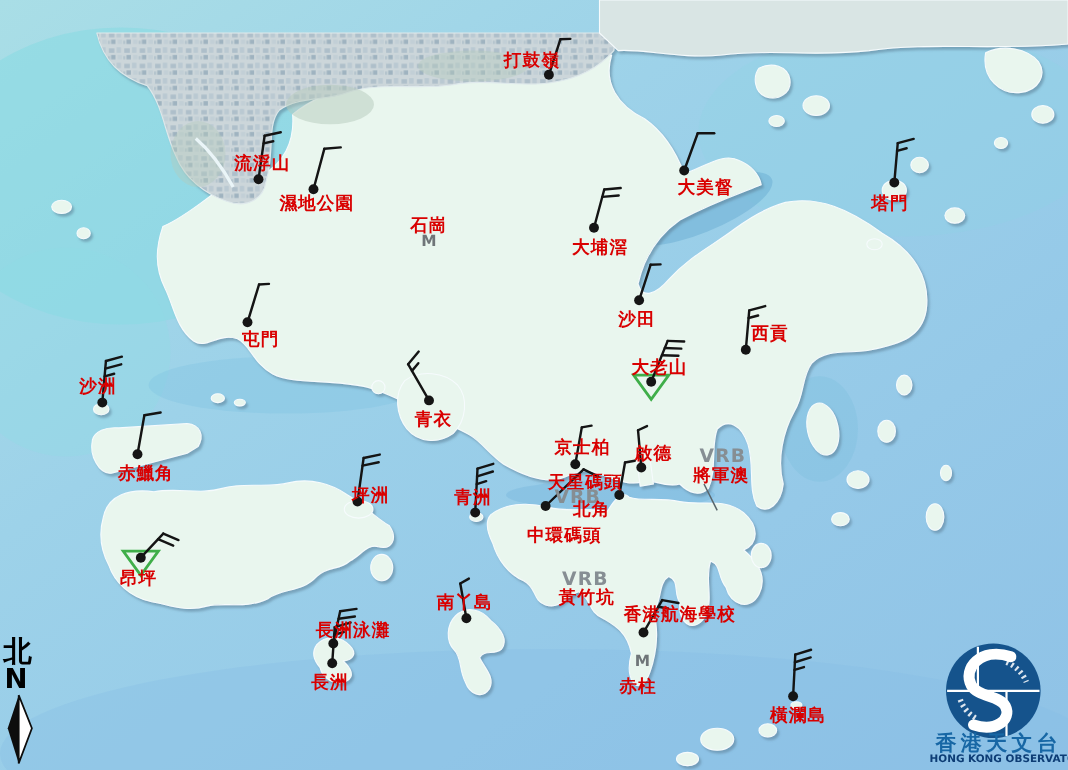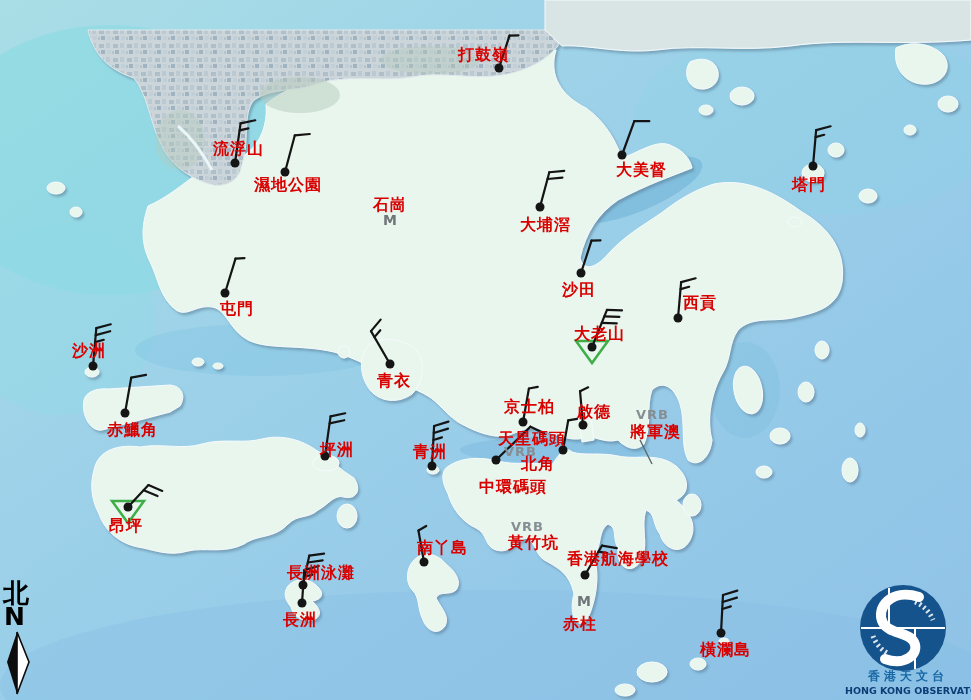--- a/index.html
+++ b/index.html
@@ -2,33 +2,33 @@
 <html><head>
 <meta charset="utf-8">
 <style>
   html,body{margin:0;padding:0;background:#dfe8ee;}
   #app{position:relative;width:971px;height:700px;overflow:hidden;
        font-family:"DejaVu Sans",sans-serif;}
   #map-base,#stations-layer{position:absolute;left:0;top:0;}
   #labels-layer{position:absolute;left:0;top:0;width:971px;height:700px;pointer-events:none;}
   .station-label{position:absolute;color:#d90000;font-weight:bold;font-size:16px;
        letter-spacing:1px;white-space:nowrap;line-height:18px;}
-  .marker{position:absolute;font-weight:bold;font-size:13px;letter-spacing:1px;
+  .marker{position:absolute;font-weight:bold;font-size:17px;letter-spacing:1px;
        color:#868e93;line-height:14px;}
   .marker.m{color:#6f7578;font-size:14px;}
   #title-bar{position:absolute;left:0;top:0;width:545px;height:30px;background:#ffffff;
        color:#000;font-family:"DejaVu Serif","Liberation Serif",serif;font-size:19px;
        line-height:30px;padding-left:5px;box-sizing:border-box;white-space:nowrap;}
   #compass{position:absolute;left:0;top:580px;width:44px;height:120px;color:#000;}
   #compass .hanzi{position:absolute;left:3px;top:0px;font-size:26px;font-weight:bold;line-height:26px;}
   #compass .letter{position:absolute;left:4px;top:24px;font-size:25px;font-weight:bold;line-height:26px;}
   #compass svg{position:absolute;left:0;top:50px;}
   #logo{position:absolute;left:845px;top:582px;width:126px;height:118px;text-align:center;}
   #logo .zh{position:absolute;left:0;top:86px;width:126px;color:#1767a5;font-weight:bold;
-       font-size:12px;letter-spacing:4px;line-height:16px;}
+       font-size:19px;letter-spacing:4px;line-height:16px;}
   #logo .en{position:absolute;left:0;top:103px;width:126px;color:#0d3d75;font-weight:bold;
        font-size:9.5px;letter-spacing:0px;line-height:11px;white-space:nowrap;}
 </style>
 </head>
 <body>
 
 <div id="app">
 
   <svg id="map-base" width="971" height="700">
     <defs>
@@ -350,21 +350,21 @@
       <div class="station-label" style="left: 577px; top: 403px;">啟德</div>
       <div class="station-label" style="left: 498px; top: 430px;">天星碼頭</div>
       <div class="marker" style="left: 504px; top: 445px;">VRB</div>
       <div class="station-label" style="left: 479px; top: 478px; text-align: center;">中環碼頭</div>
       <div class="station-label" style="left: 521px; top: 455px; font-family: Liberation Serif, serif;">北角</div>
       <div class="station-label" style="left: 630px; top: 423px; text-align: center;">將軍澳</div>
       <div class="marker" style="left: 636px; top: 408px;">VRB</div>
       <div class="station-label" style="left: 413px; top: 443px;">青洲</div>
       <div class="station-label" style="left: 306px; top: 441px; margin-left: 14px;">坪洲</div>
       <div class="station-label" style="left: 109px; top: 517px;">昂坪</div>
-      <div class="station-label" style="left: 397px; top: 539px; margin-left: 20px;">南丫島</div>
+      <div class="station-label" style="left: 397px; top: 539px;">南丫島</div>
       <div class="station-label" style="left: 287px; top: 564px;">長洲泳灘</div>
       <div class="station-label" style="left: 283px; top: 611px;">長洲</div>
       <div class="station-label" style="left: 508px; top: 534px;">黃竹坑</div>
       <div class="marker" style="left: 511px; top: 520px;">VRB</div>
       <div class="station-label" style="left: 567px; top: 550px;">香港航海學校</div>
       <div class="station-label" style="left: 563px; top: 615px; text-align: center;">赤柱</div>
       <div class="marker m" style="left: 577px; top: 594px;">M</div>
       <div class="station-label" style="left: 700px; top: 641px;">橫瀾島</div>
     </div>
 

